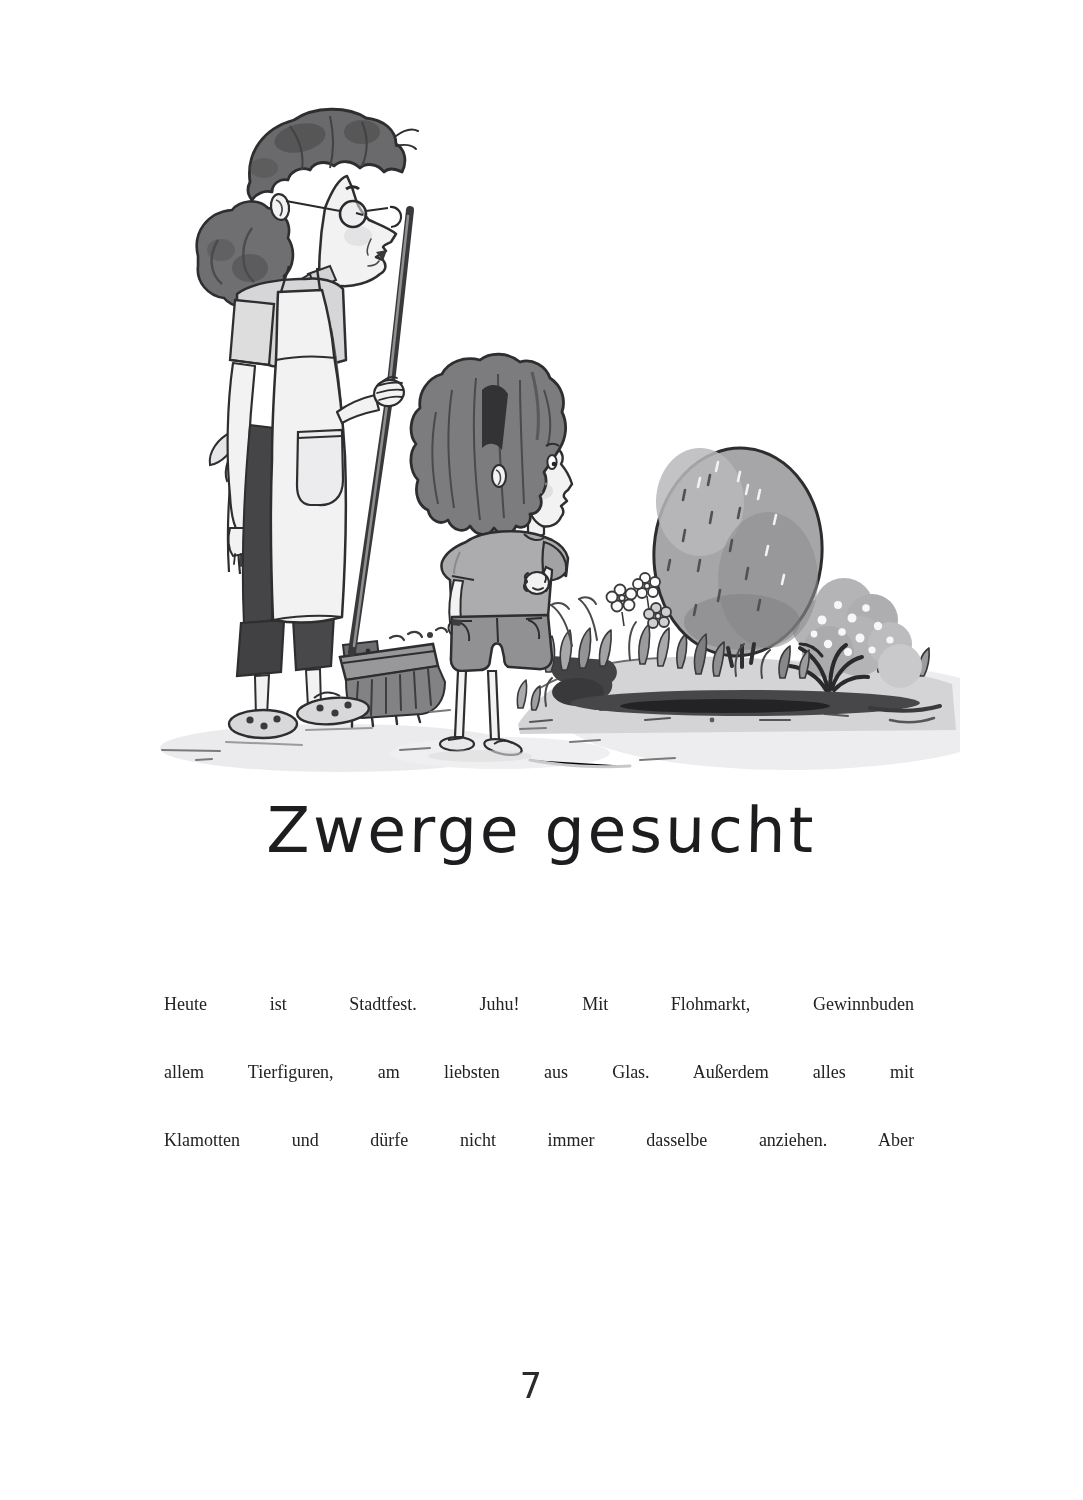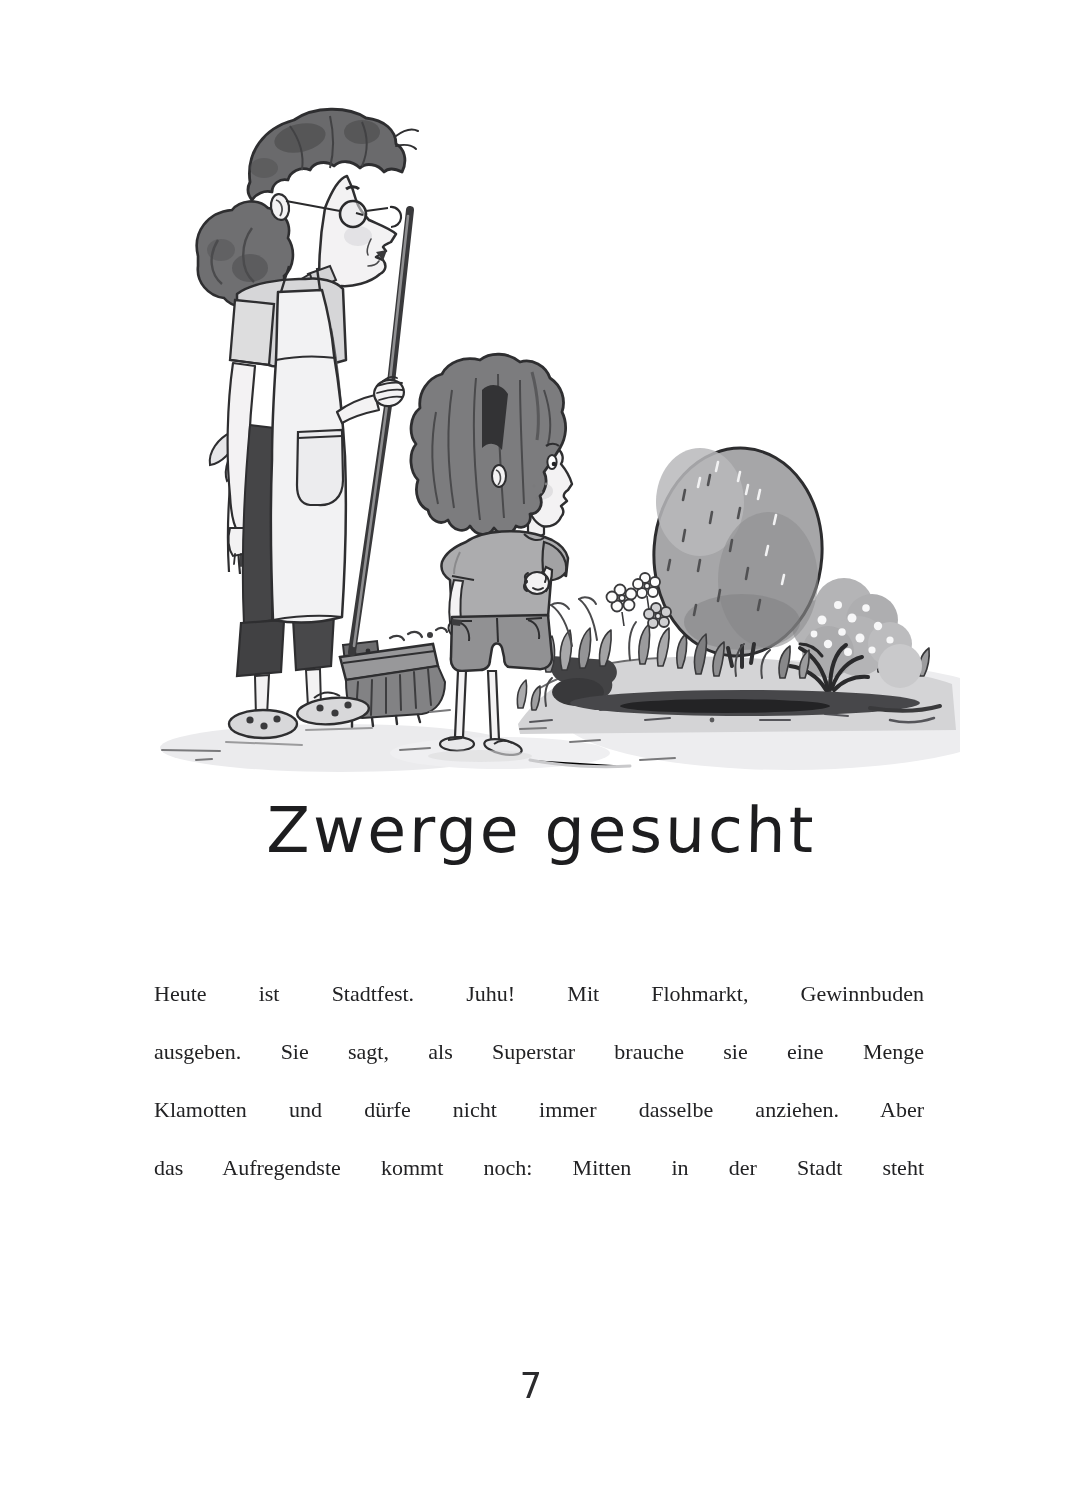--- a/index.html
+++ b/index.html
@@ -9,21 +9,21 @@
   .illustration svg{display:block;width:100%;height:100%;}
   .chapter-title{
     position:absolute;left:0;width:1083px;top:794px;margin:0;
     text-align:center;
     font-family:"DejaVu Sans",sans-serif;font-weight:400;
     font-size:63px;letter-spacing:3px;color:#1d1d1f;
     transform:skewX(-1deg);
   }
   .body-text{position:absolute;left:148px;top:962px;width:782px;}
   .tline{
-    margin:6px;height:52px;line-height:52px;font-size:22px;color:#222224;
+    margin:16px;height:52px;line-height:52px;font-size:18px;color:#222224;
     text-align:justify;text-align-last:justify;
     font-family:"Liberation Serif",serif;
   }
   .page-number{
     position:absolute;left:0;width:1062px;top:1366px;margin:0;
     text-align:center;font-family:"DejaVu Sans",sans-serif;
     font-size:35px;color:#2b2b2d;
   }
 </style>
 </head>
@@ -462,19 +462,18 @@
         <path d="M 540,700 L 575,698"></path>
         <path d="M 430,700 C 460,706 500,708 530,706" stroke="#c9c9cb" stroke-width="3"></path>
       </g>
     </svg>
   </figure>
 
   <h1 class="chapter-title">Zwerge gesucht</h1>
 
   <section class="body-text">
     <p class="tline">Heute ist Stadtfest. Juhu! Mit Flohmarkt, Gewinnbuden</p>
-    <p class="tline">ausgeben. Sie sagt, als Superstar brauche sie eine Menge</p>
+    <p class="tline">allem Tierfiguren, am liebsten aus Glas. Außerdem alles mit</p>
     <p class="tline">Klamotten und dürfe nicht immer dasselbe anziehen. Aber</p>
-    <p class="tline">das Aufregendste kommt noch: Mitten in der Stadt steht</p>
   </section>
 
   <footer class="page-number">7</footer>
 </div>
 
 </body></html>

